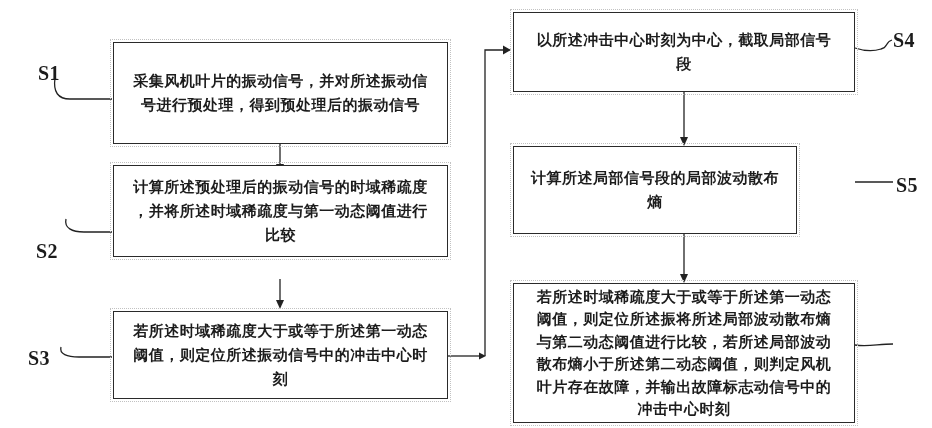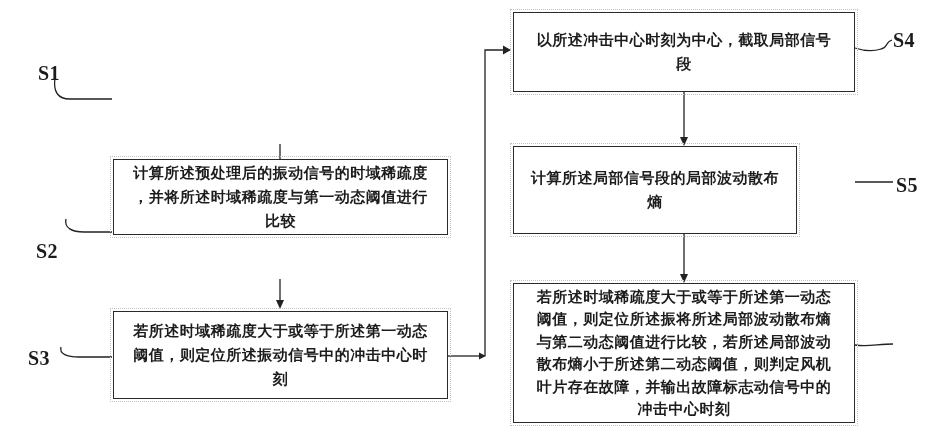--- a/index.html
+++ b/index.html
@@ -48,21 +48,21 @@
     line-height: 22.5px;
   }
   .step-label {
     position: absolute;
     font-weight: bold;
     font-size: 20px;
     color: #1c1c1c;
     letter-spacing: 0.5px;
   }
   .b1 { left: 113px; top: 42px;  width: 335px; height: 102px; }
-  .b2 { left: 113px; top: 159px; width: 335px; height: 76px; }
+  .b2 { left: 113px; top: 165px; width: 335px; height: 92px; }
   .b3 { left: 113px; top: 311px; width: 335px; height: 88px;  }
   .b4 { left: 513px; top: 12px;  width: 342px; height: 80px;  }
   .b5 { left: 513px; top: 146px; width: 284px; height: 88px;  }
   .b6 { left: 513px; top: 283px; width: 342px; height: 140px; }
   .ls1 { left: 38px;  top: 62px; text-align: right;  }
   .ls2 { left: 36px;  top: 203px; margin-top: 37px; }
   .ls3 { left: 28px;  top: 335px; margin-top: 12px; }
   .ls4 { left: 893px; top: 29px;  }
   .ls5 { left: 896px; top: 174px; }
   .ls6 { left: 938px; top: 332px; }
@@ -96,20 +96,24 @@
     <g fill="#222222" stroke="none">
       <polygon points="276,164 284,164 280,173"></polygon>
       <polygon points="276,300 284,300 280,309"></polygon>
       <polygon points="479,352.5 479,359.5 486,356"></polygon>
       <polygon points="503,45.5 503,54.5 511,50"></polygon>
       <polygon points="680,137 688,137 684,146"></polygon>
       <polygon points="680,274 688,274 684,283"></polygon>
     </g>
   </svg>
 
+  <div class="flow-box b1">
+    <div class="flow-text">采集风机叶片的振动信号，并对所述振动信
+号进行预处理，得到预处理后的振动信号</div>
+  </div>
   <div class="flow-box b2">
     <div class="flow-text">计算所述预处理后的振动信号的时域稀疏度
 ，并将所述时域稀疏度与第一动态阈值进行
 比较</div>
   </div>
   <div class="flow-box b3">
     <div class="flow-text">若所述时域稀疏度大于或等于所述第一动态
 阈值，则定位所述振动信号中的冲击中心时
 刻</div>
   </div>

